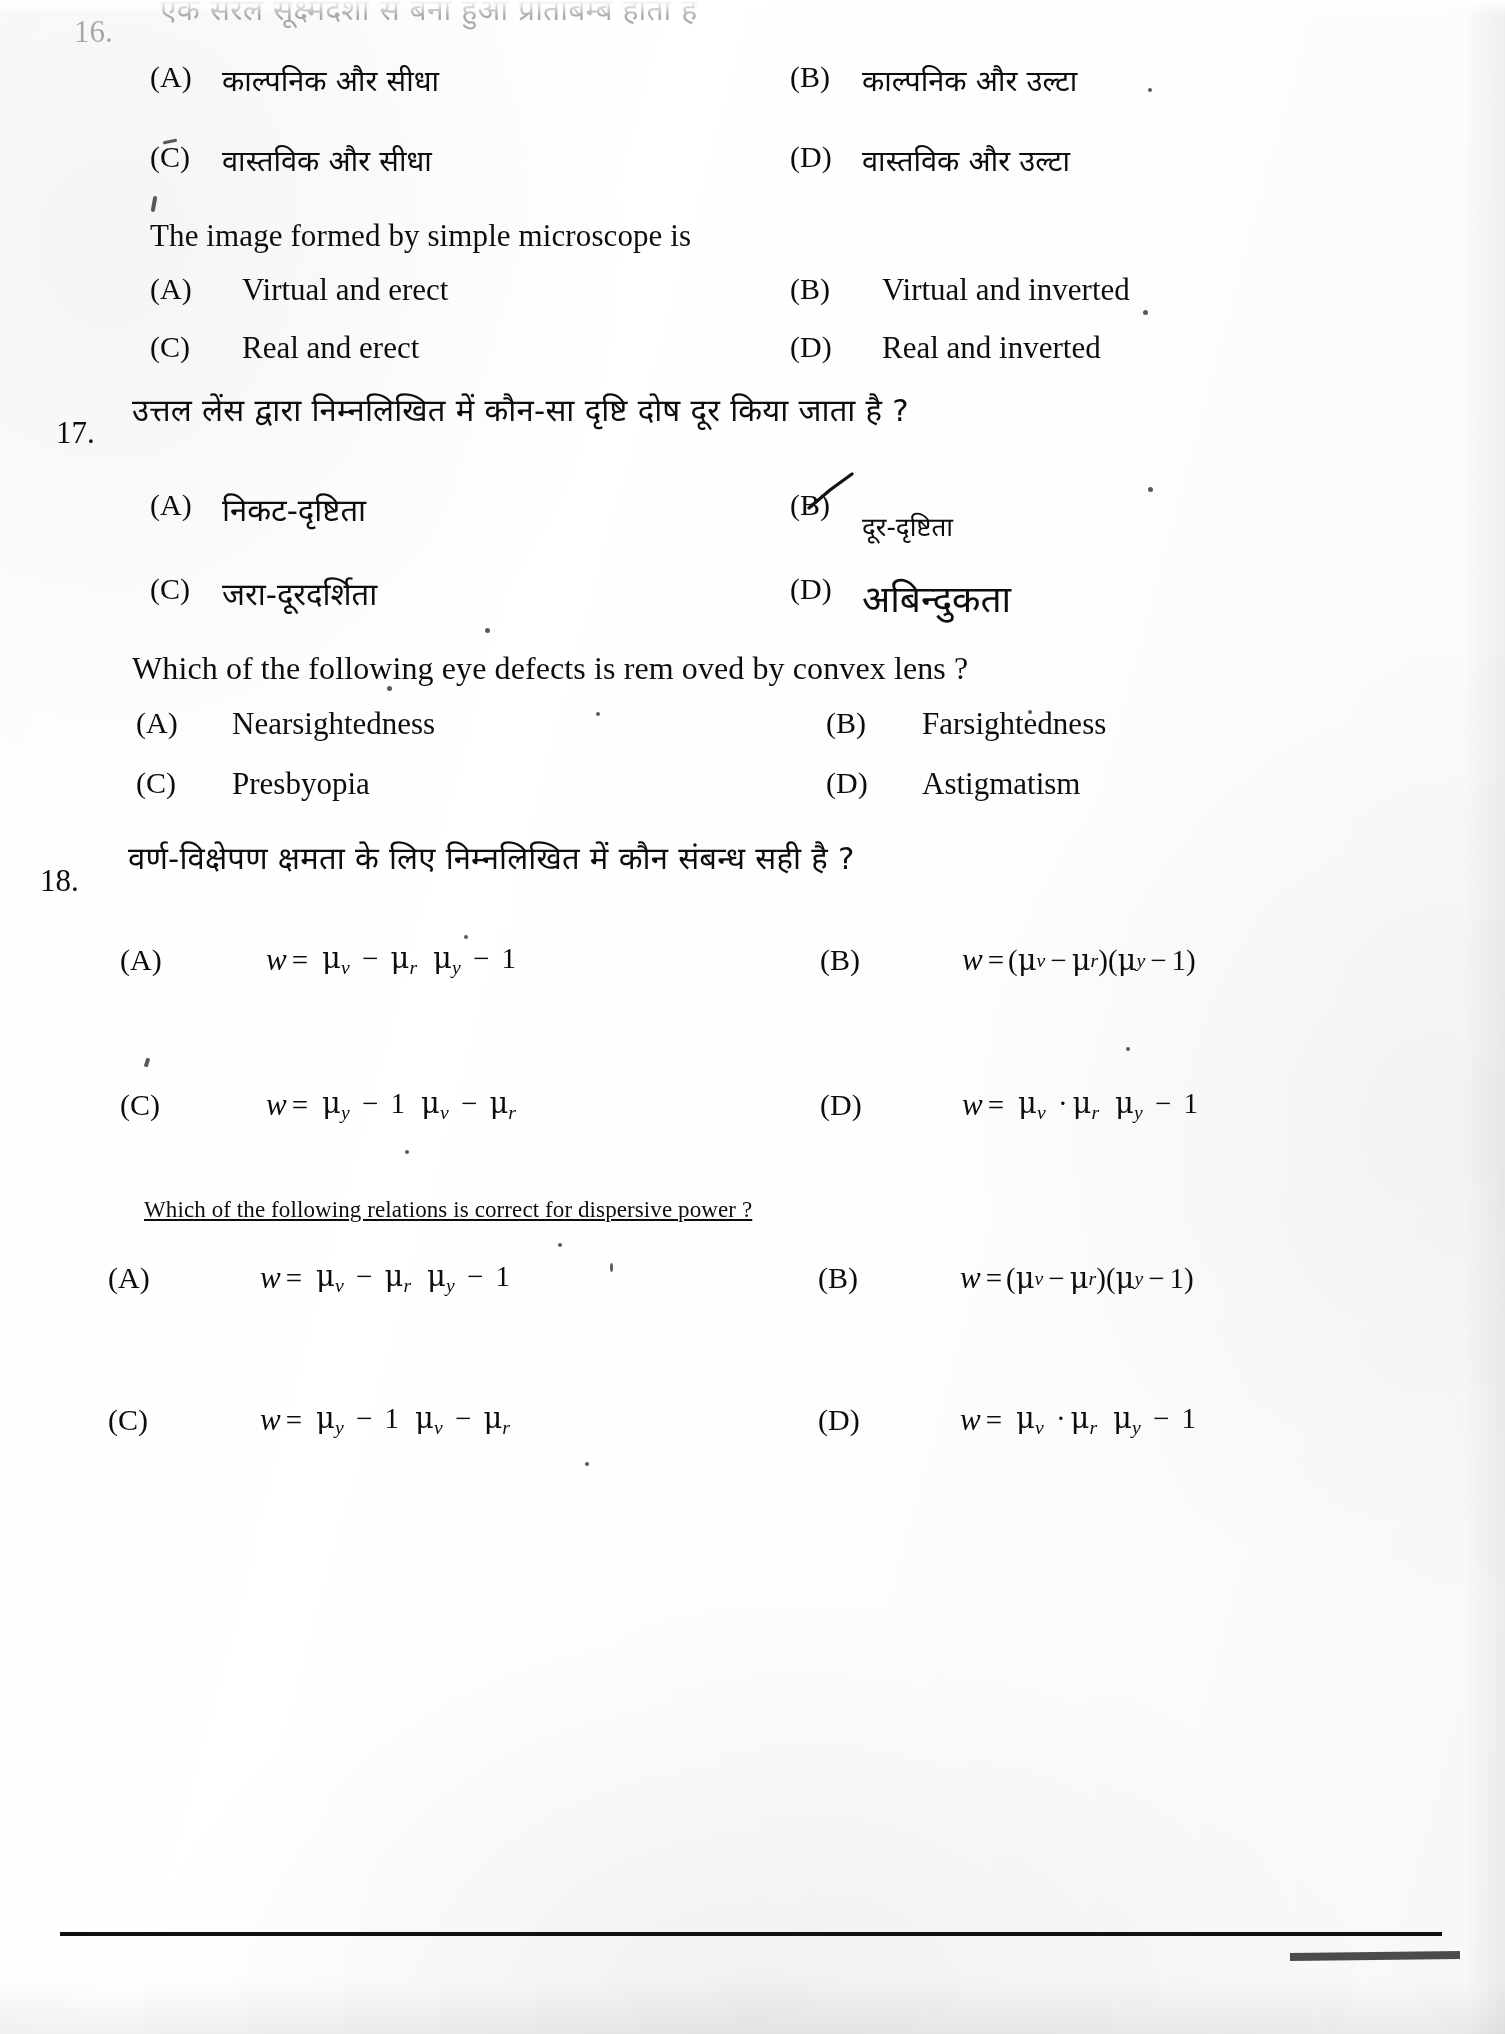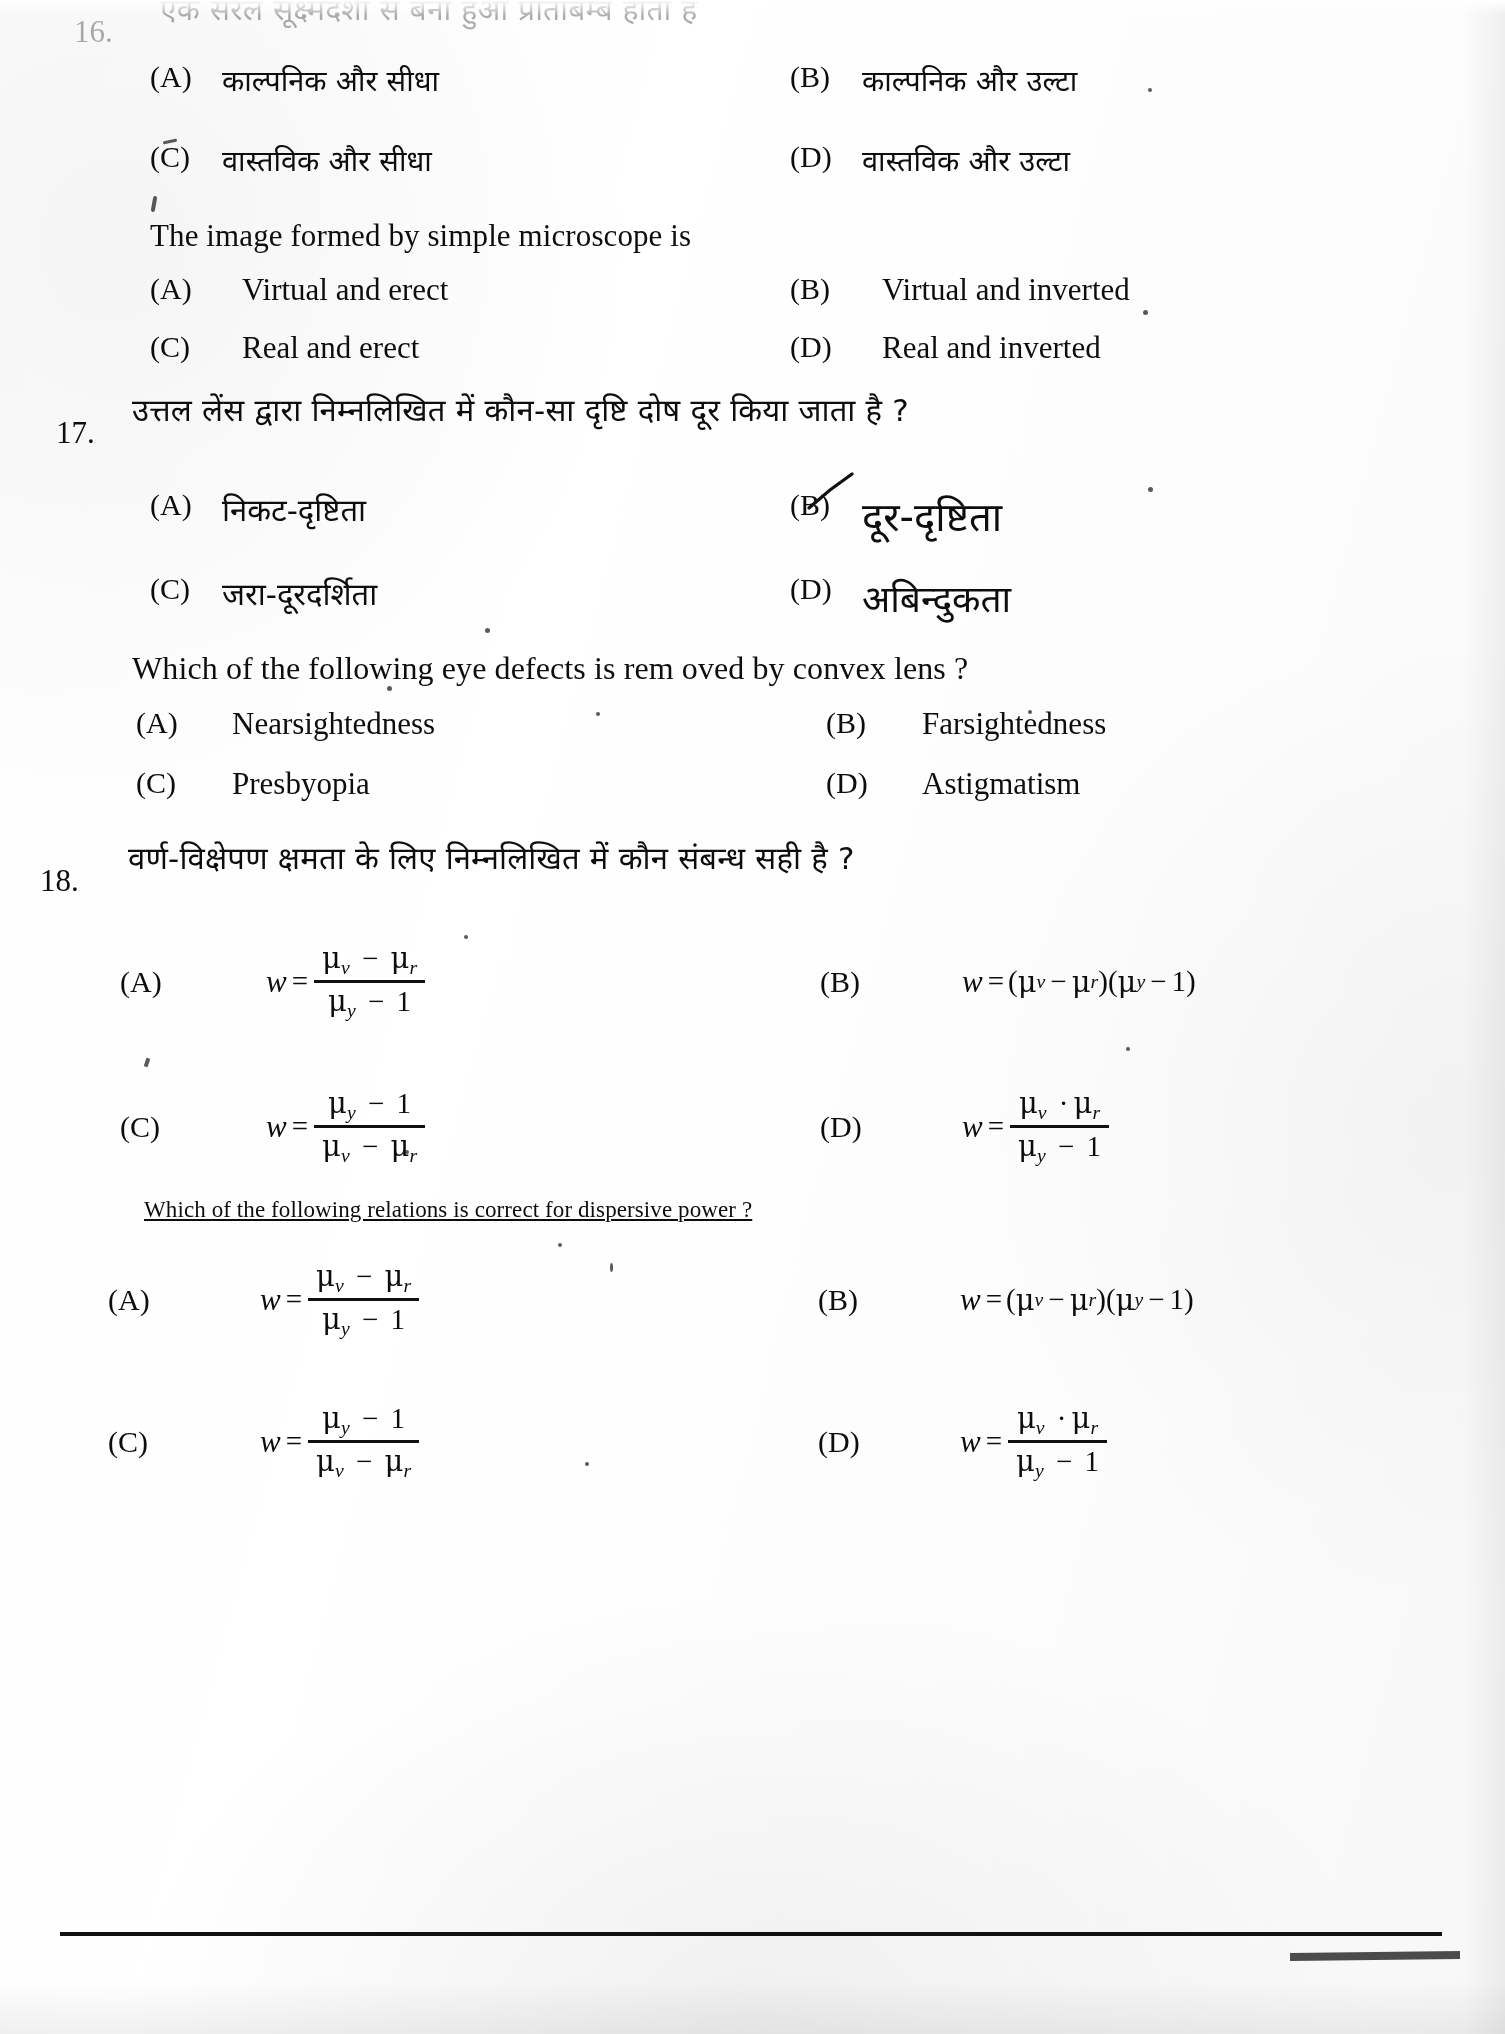--- a/index.html
+++ b/index.html
@@ -75,21 +75,20 @@
     font-family: "Liberation Serif", "DejaVu Serif", serif;
     font-size: 29px;
     display: inline-flex;
     align-items: center;
     white-space: nowrap;
   }
   .mvar { font-style: italic; font-size: 31px; padding-right: 3px; }
   .eq { padding: 0 4px 0 2px; }
   .frac {
     display: inline-flex;
-    flex-direction: column;
     align-items: center;
     vertical-align: middle;
     margin: 0 2px;
   }
   .frac .num, .frac .den {
     padding: 1px 8px;
     white-space: nowrap;
   }
   .frac .bar {
     width: 100%;
@@ -183,21 +182,21 @@
   <div class="qnum" style="left:56px; top:395px;">17.</div>
   <div class="qtext-hi hi" style="left:132px; top:390px; width:1120px; font-size:31px;">उत्तल लेंस द्वारा निम्नलिखित में कौन-सा दृष्टि दोष दूर किया जाता है  ?</div>
 
   <div class="optrow" style="left:150px; top:488px;">
     <div class="optcell left">
       <span class="oplabel">(A)</span>
       <span class="optext-hi" style="font-size:31px;">निकट-दृष्टिता</span>
     </div>
     <div class="optcell right" style="position:relative;">
       <span class="oplabel">(B)</span>
-      <span class="optext-hi" style="font-size:40px;">दूर-दृष्टिता</span>
+      <span class="optext-hi" style="font-size:26px;margin-top:20px;">दूर-दृष्टिता</span>
       <span class="tickmark" style="left:16px; top:-16px;">
         <svg width="52" height="40" viewBox="0 0 52 40">
           <path d="M3 36 L24 18 L46 2" stroke="#111" stroke-width="3.2" fill="none" stroke-linecap="round"></path>
         </svg>
       </span>
     </div>
   </div>
 
   <div class="optrow" style="left:150px; top:572px;">
     <div class="optcell left">

